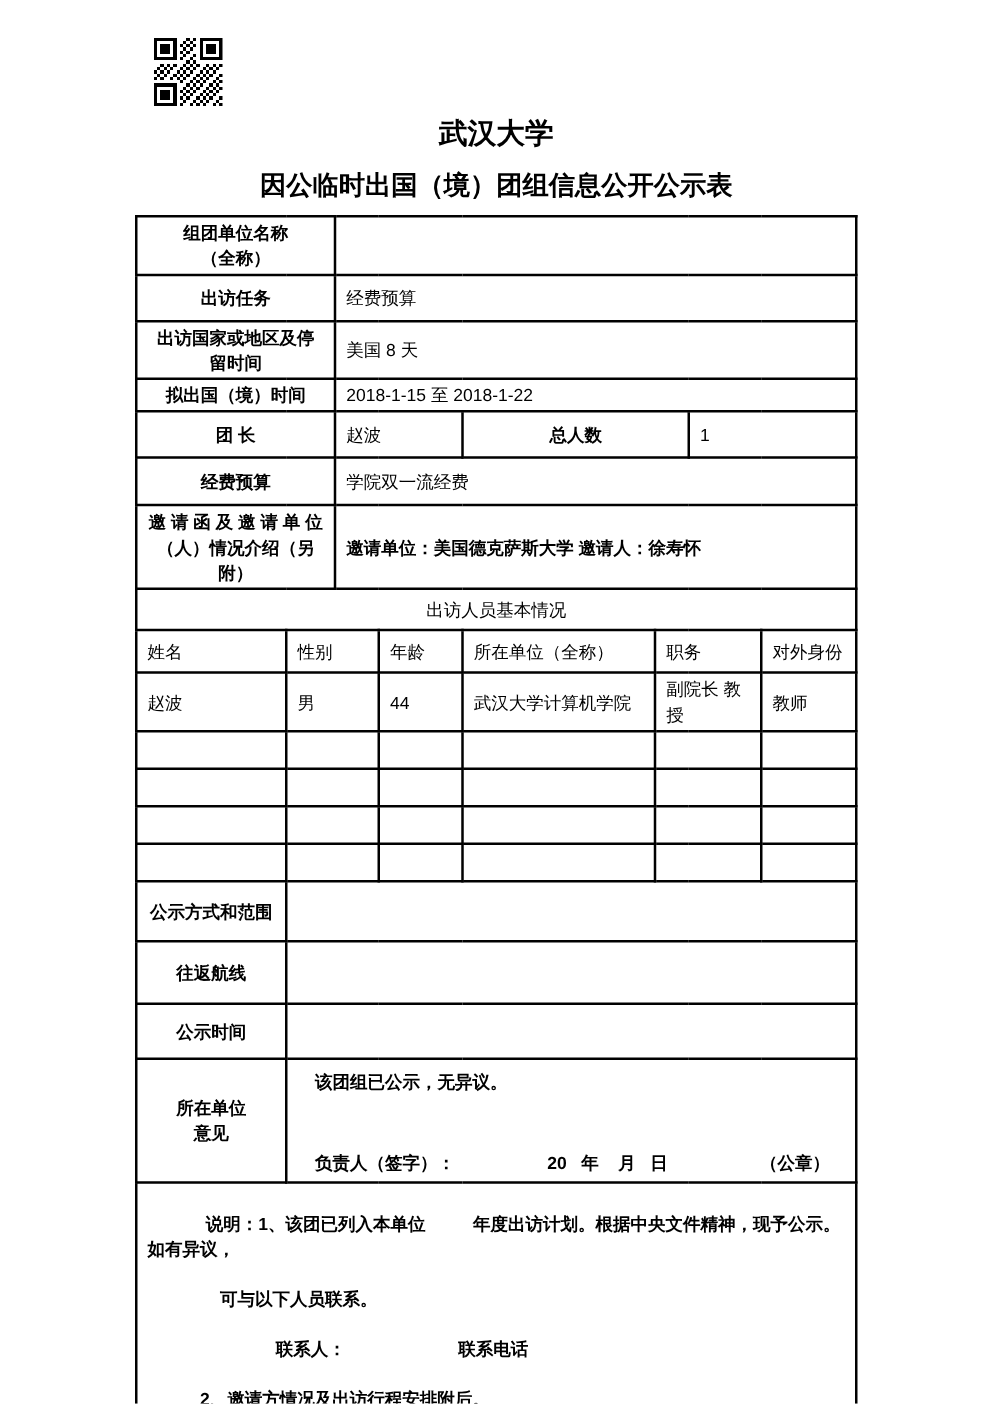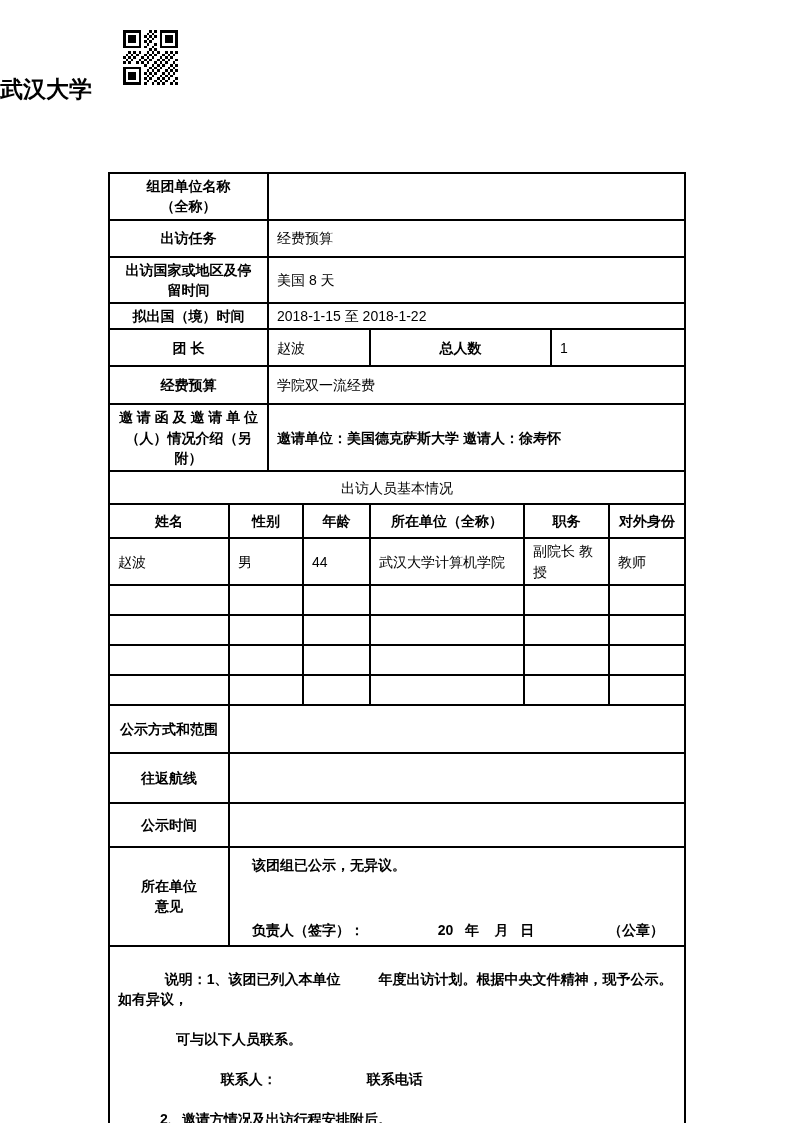--- a/index.html
+++ b/index.html
@@ -14,24 +14,24 @@
   }
   .qr {
     position: absolute;
     left: 123px;
     top: 30px;
     width: 55px;
     height: 55px;
   }
   .title {
     position: absolute;
-    top: 74px;
+    top: 91px;
     left: 0;
     width: 100%;
-    text-align: left;
+    text-align: center;
     font-size: 23px;
     font-weight: bold;
   }
   .subtitle {
     position: absolute;
     top: 134px;
     left: 0;
     width: 100%;
     text-align: center;
     font-size: 21px;
@@ -61,22 +61,22 @@
   }
   .lbl-sm { font-size: 13px; }
   .val { text-align: left; }
   .bold { font-weight: bold; }
   .sec {
     font-weight: normal;
     text-align: center;
     font-size: 15px;
   }
   .phead {
-    font-weight: bold;
-    text-align: center;
+    font-weight: normal;
+    text-align: left;
     padding: 2px 2px;
   }
   .pcell {
     text-align: left;
     padding: 2px 7px;
     line-height: 1.3;
   }
   .opinion-cell { vertical-align: top; padding: 0; }
   .opinion-box {
     display: flex;
@@ -223,20 +223,21 @@
       <rect x="2" y="2" width="3" height="3" fill="#000"></rect>
       <rect x="14" y="0" width="7" height="7" fill="#000"></rect>
       <rect x="15" y="1" width="5" height="5" fill="#fff"></rect>
       <rect x="16" y="2" width="3" height="3" fill="#000"></rect>
       <rect x="0" y="14" width="7" height="7" fill="#000"></rect>
       <rect x="1" y="15" width="5" height="5" fill="#fff"></rect>
       <rect x="2" y="16" width="3" height="3" fill="#000"></rect>
     </svg>
 
   <div class="title">武汉大学</div>
+  <div class="subtitle">因公临时出国（境）团组信息公开公示表</div>
 
   <table class="form-table">
     <colgroup>
       <col style="width:120px">
         <col style="width:39px">
         <col style="width:35px">
         <col style="width:67px">
       <col style="width:154px">
         <col style="width:27px">
         <col style="width:58px">

